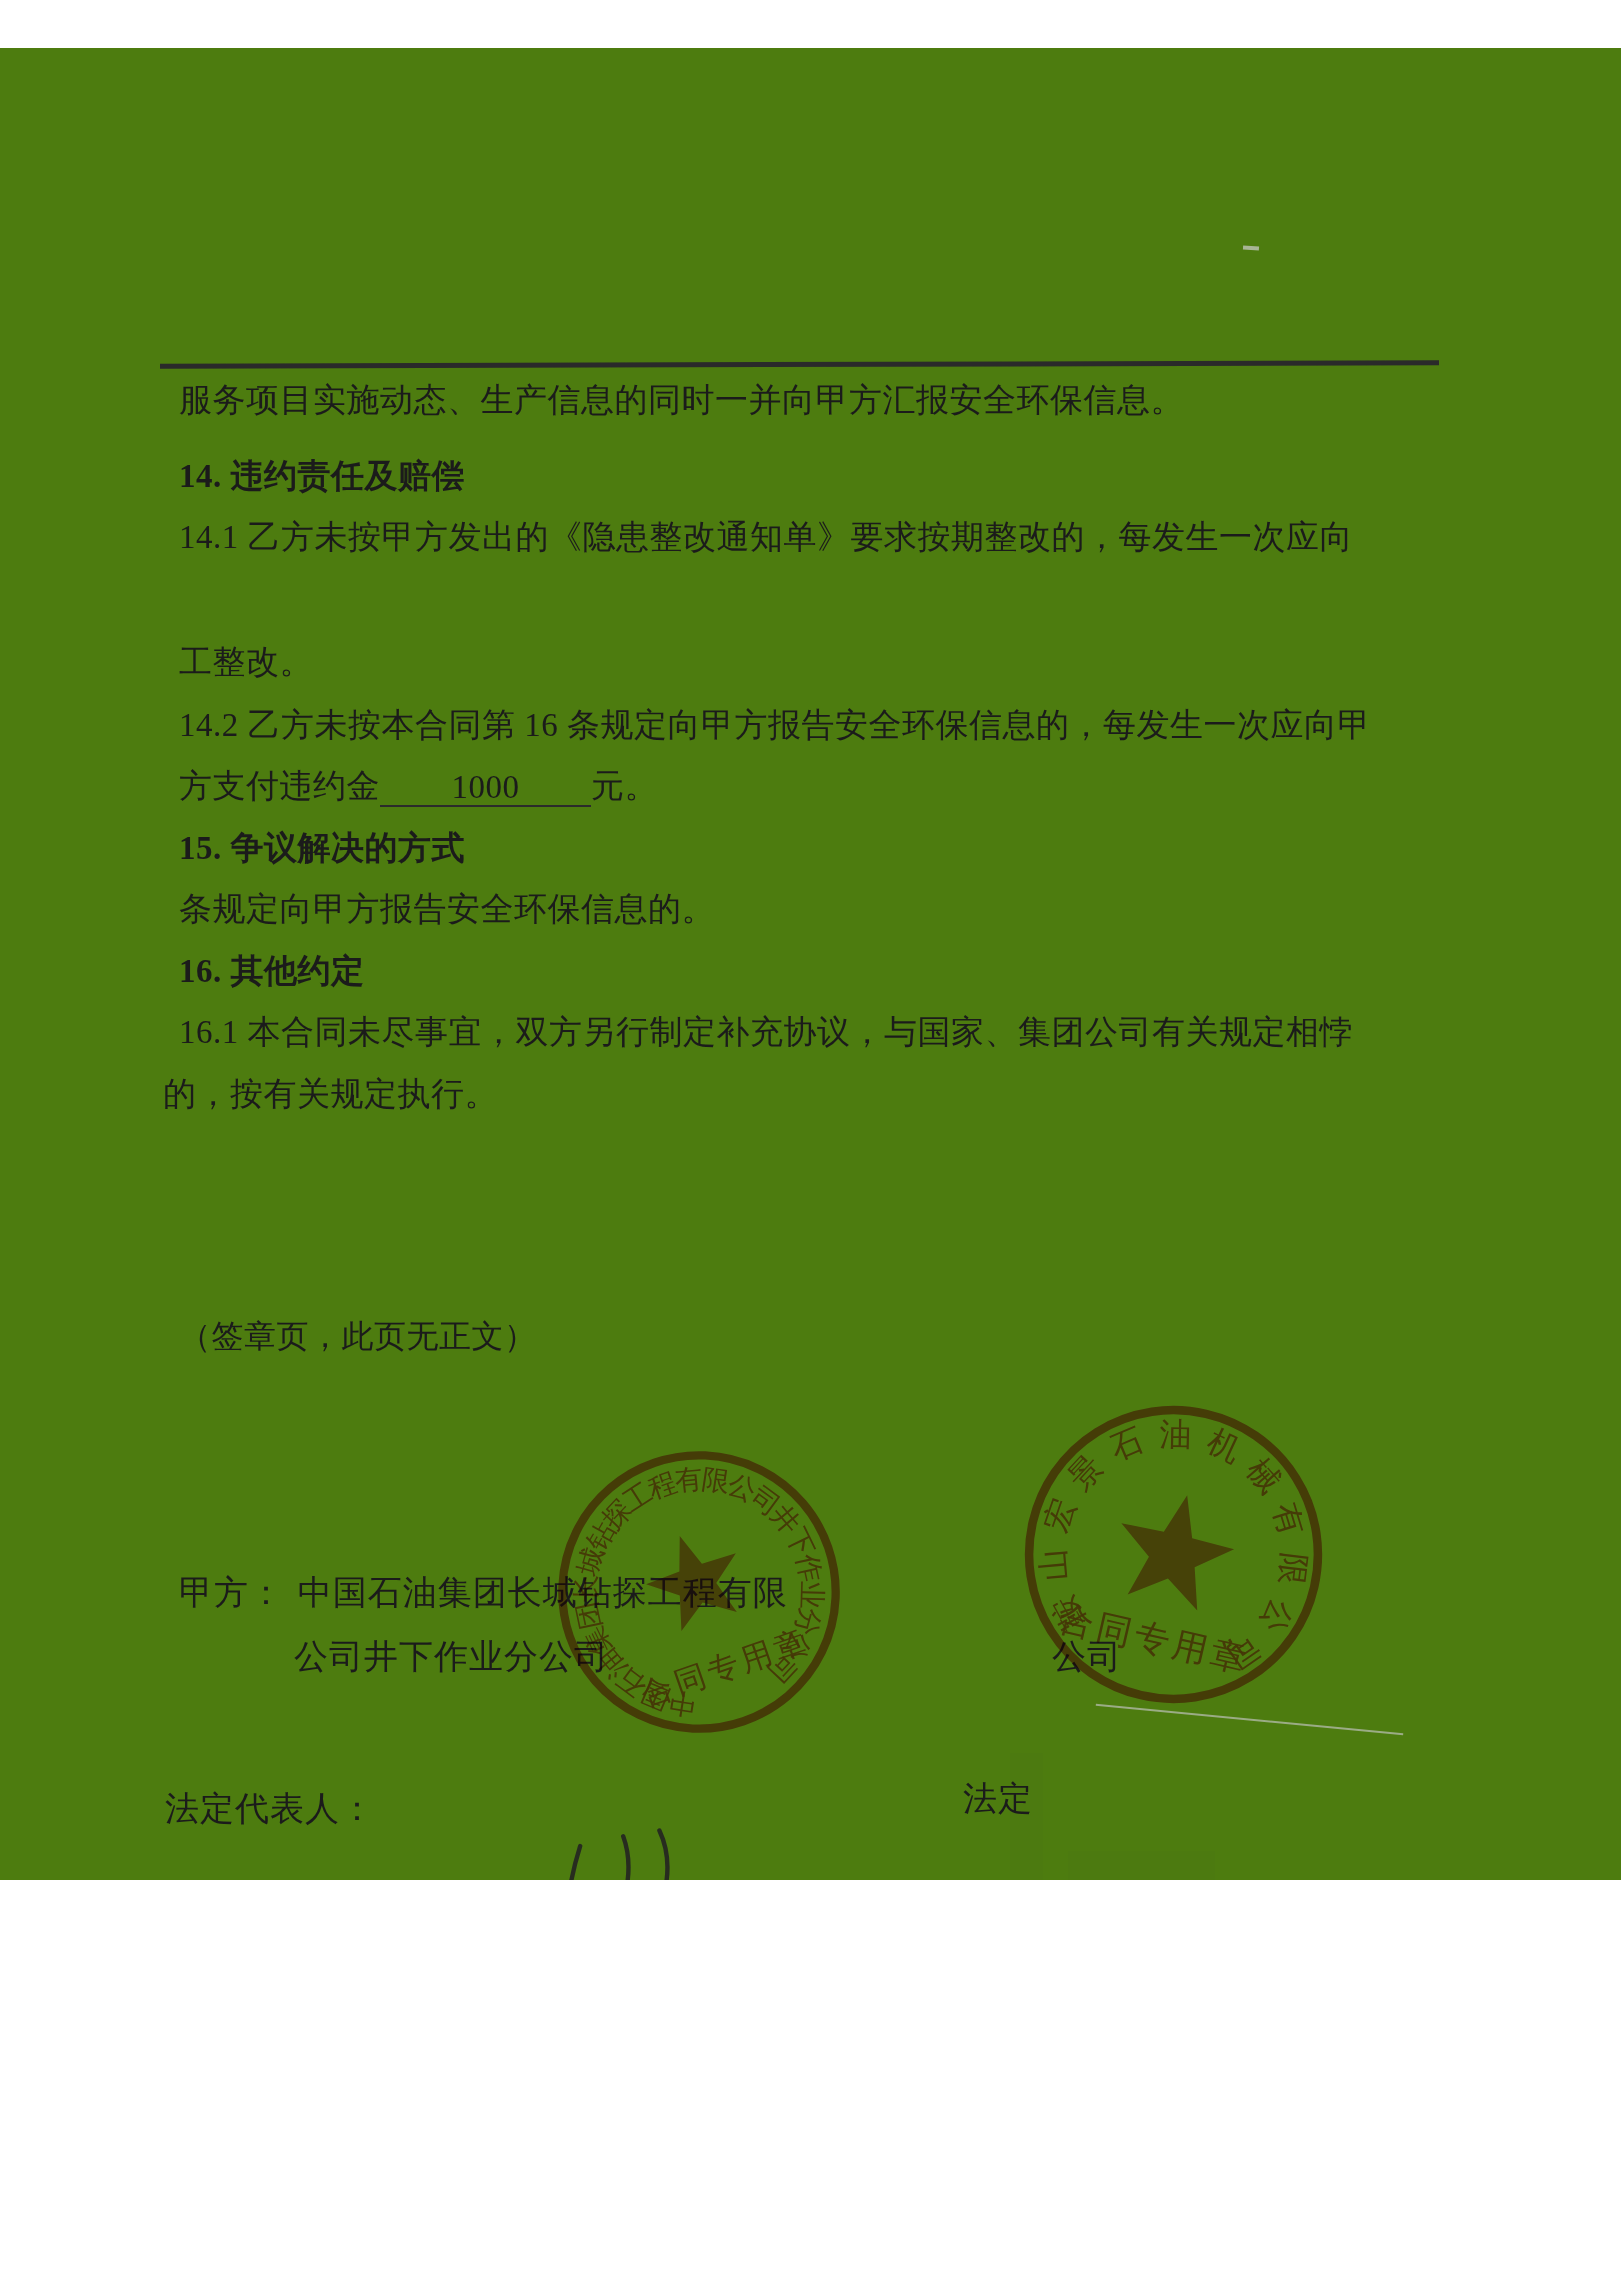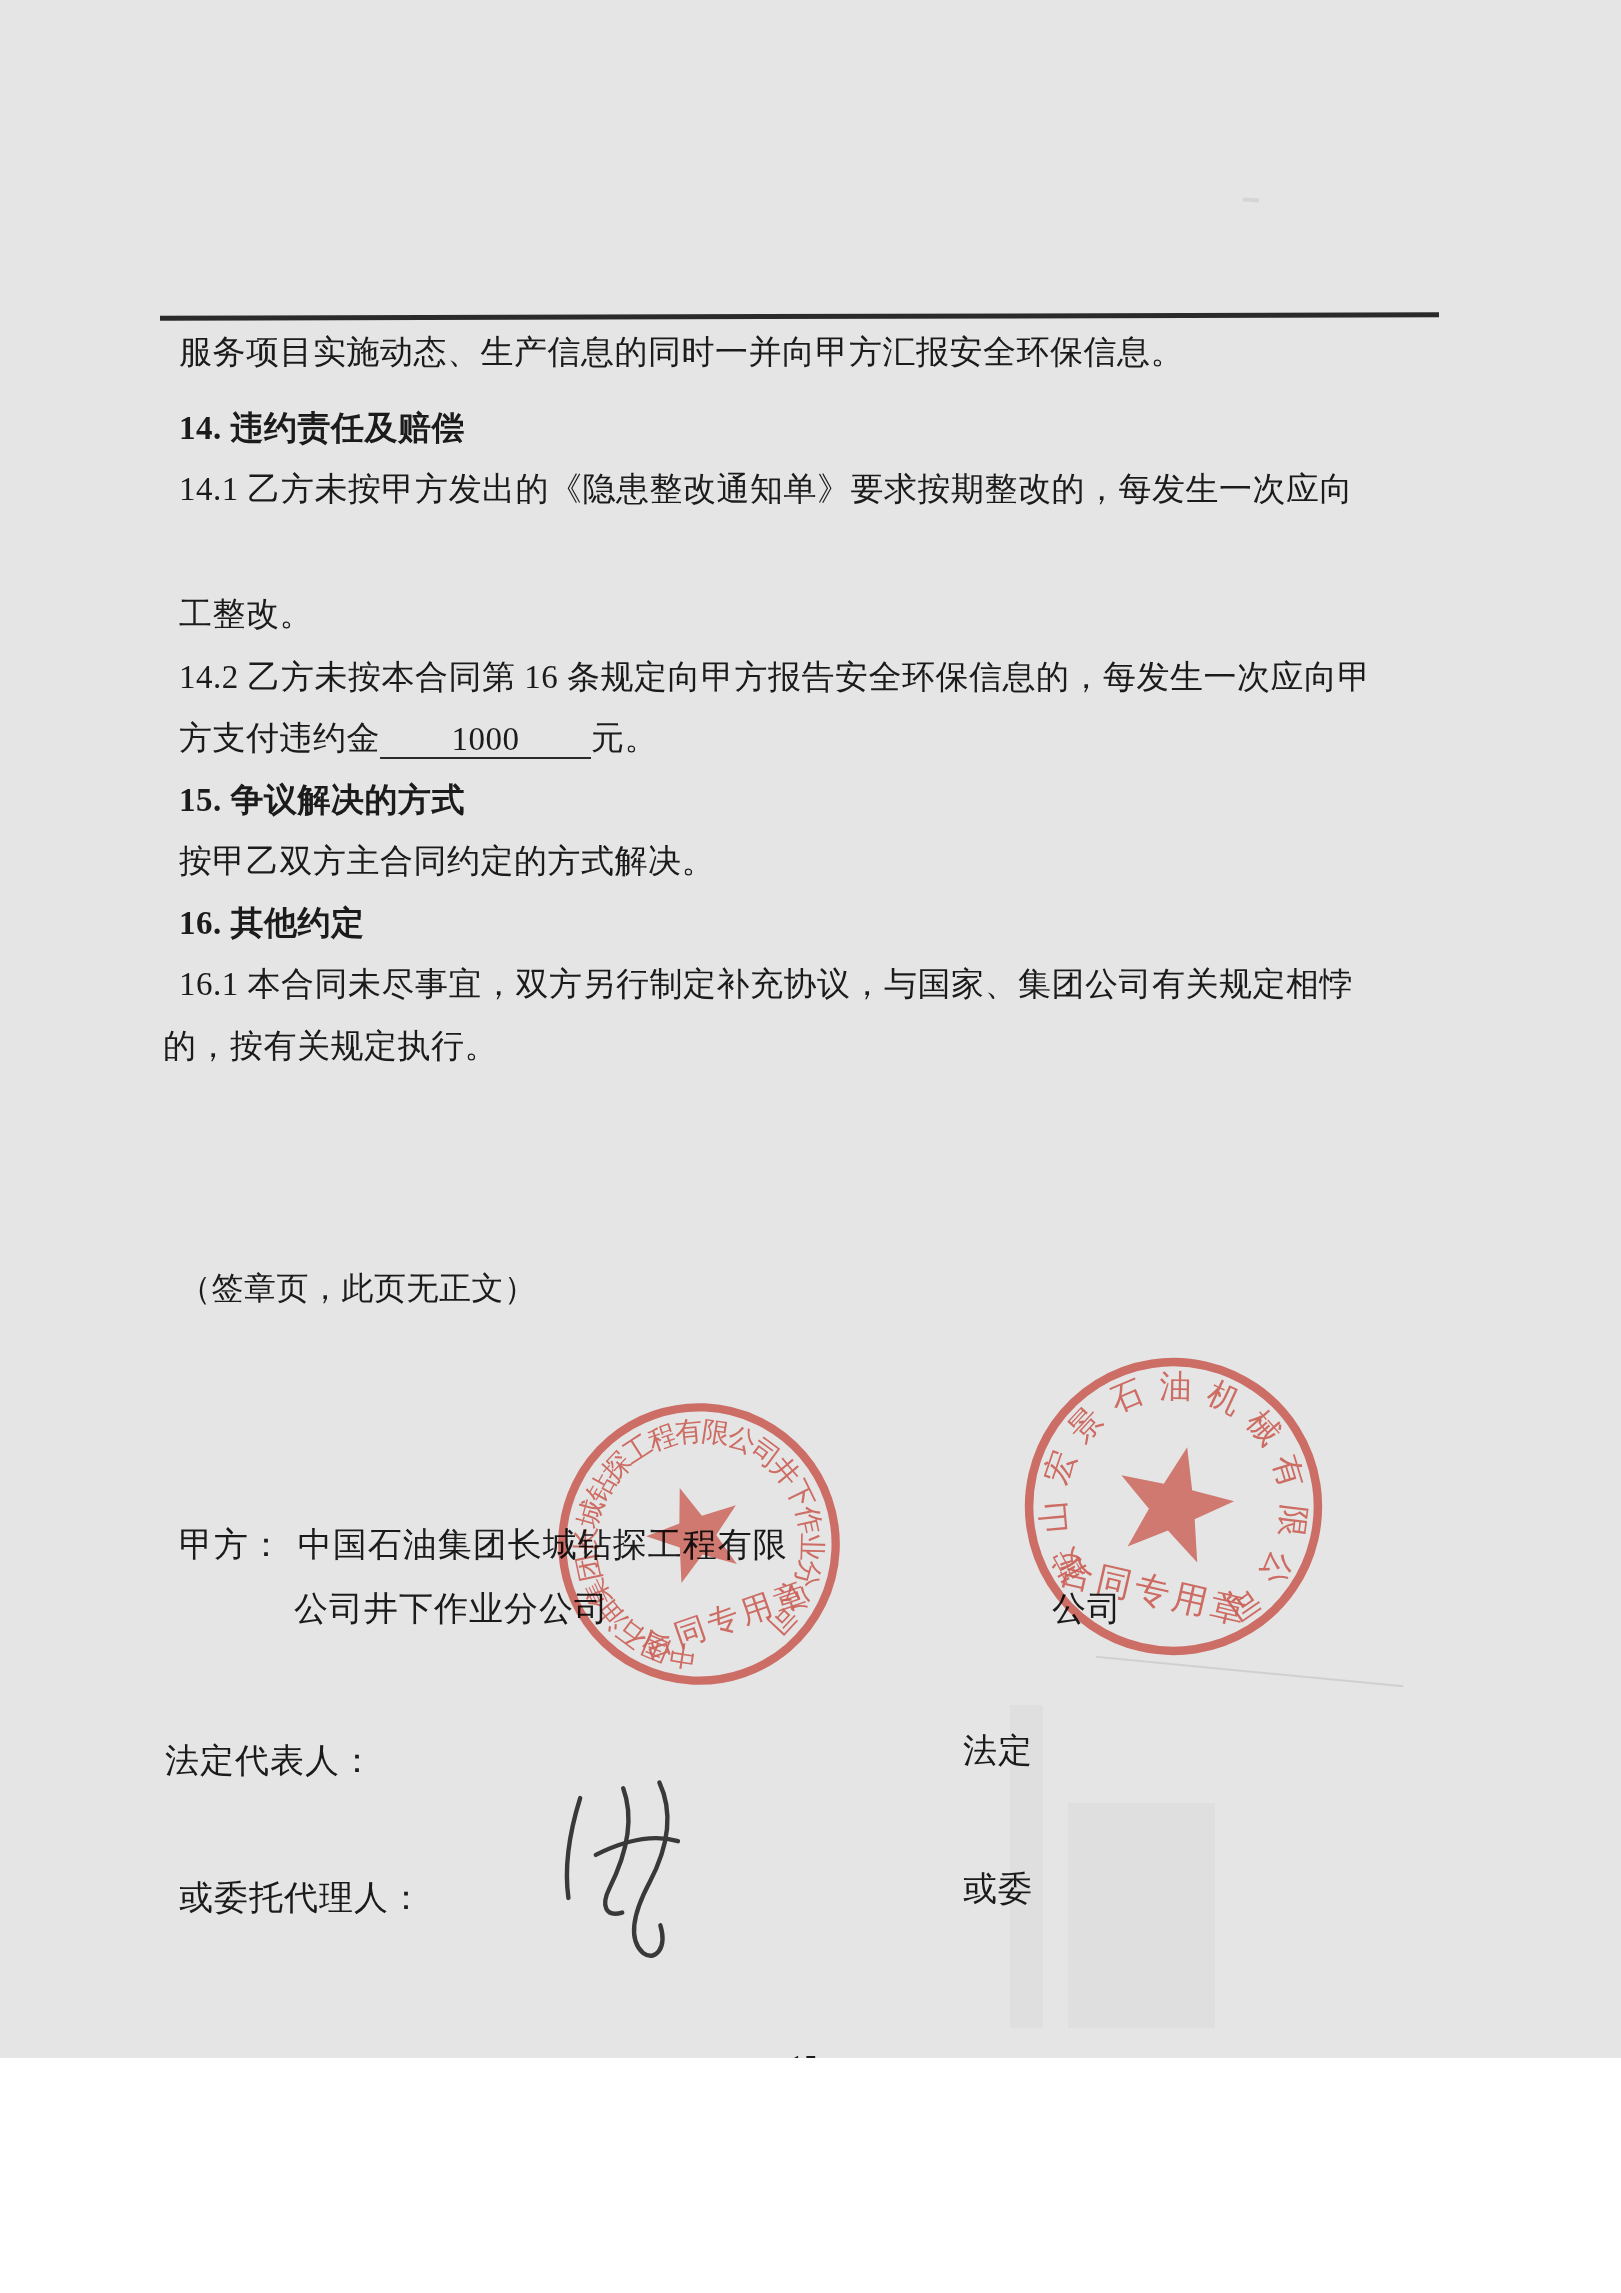--- a/index.html
+++ b/index.html
@@ -1,22 +1,23 @@
 <!DOCTYPE html>
 <html lang="zh"><head>
 <meta charset="utf-8">
 <style>
   html,body{margin:0;padding:0;background:#ffffff;}
   .page{
     position:relative;
-    width:1621px;height:2058px;
-    background:#e5e5e5;
+    width:1621px;height:1832px;
+    background:#4d7c0f;
     overflow:hidden;
     font-family:"Liberation Serif","DejaVu Serif",serif;
     color:#1b1b1b;
+    margin-top:48px;
   }
   .abs{position:absolute;white-space:nowrap;}
   .body-line{font-size:33px;line-height:1.2;letter-spacing:0.5px;}
   .heading{font-weight:bold;}
   .fill{
     display:inline-block;
     text-align:center;
     border-bottom:2.9px solid #2b2b2b;
     line-height:1.05;
     vertical-align:bottom;
@@ -60,21 +61,21 @@
 
 
   <div class="abs body-line" style="left:179px;top:595px;">工整改。</div>
 
   <div class="abs body-line" style="left:179px;top:658px;">14.2 乙方未按本合同第 16 条规定向甲方报告安全环保信息的，每发生一次应向甲</div>
 
   <div class="abs body-line" style="left:179px;top:719px;"><span>方支付违约金</span><span class="fill w215">1000</span><span>元。</span></div>
 
   <div class="abs body-line heading" style="left:179px;top:781px;">15. 争议解决的方式</div>
 
-  <div class="abs body-line" style="left:179px;top:842px;">按甲乙双方主合同约定的方式解决。</div>
+  <div class="abs body-line" style="left:179px;top:842px;">条规定向甲方报告安全环保信息的。</div>
 
   <div class="abs body-line heading" style="left:179px;top:904px;">16. 其他约定</div>
 
   <div class="abs body-line" style="left:179px;top:965px;">16.1 本合同未尽事宜，双方另行制定补充协议，与国家、集团公司有关规定相悖</div>
 
   <div class="abs body-line" style="left:163px;top:1027px;">的，按有关规定执行。</div>
 
 
   <div class="abs body-line" style="left:179px;top:1269px;font-size:32px;">（签章页，此页无正文）</div>
 

